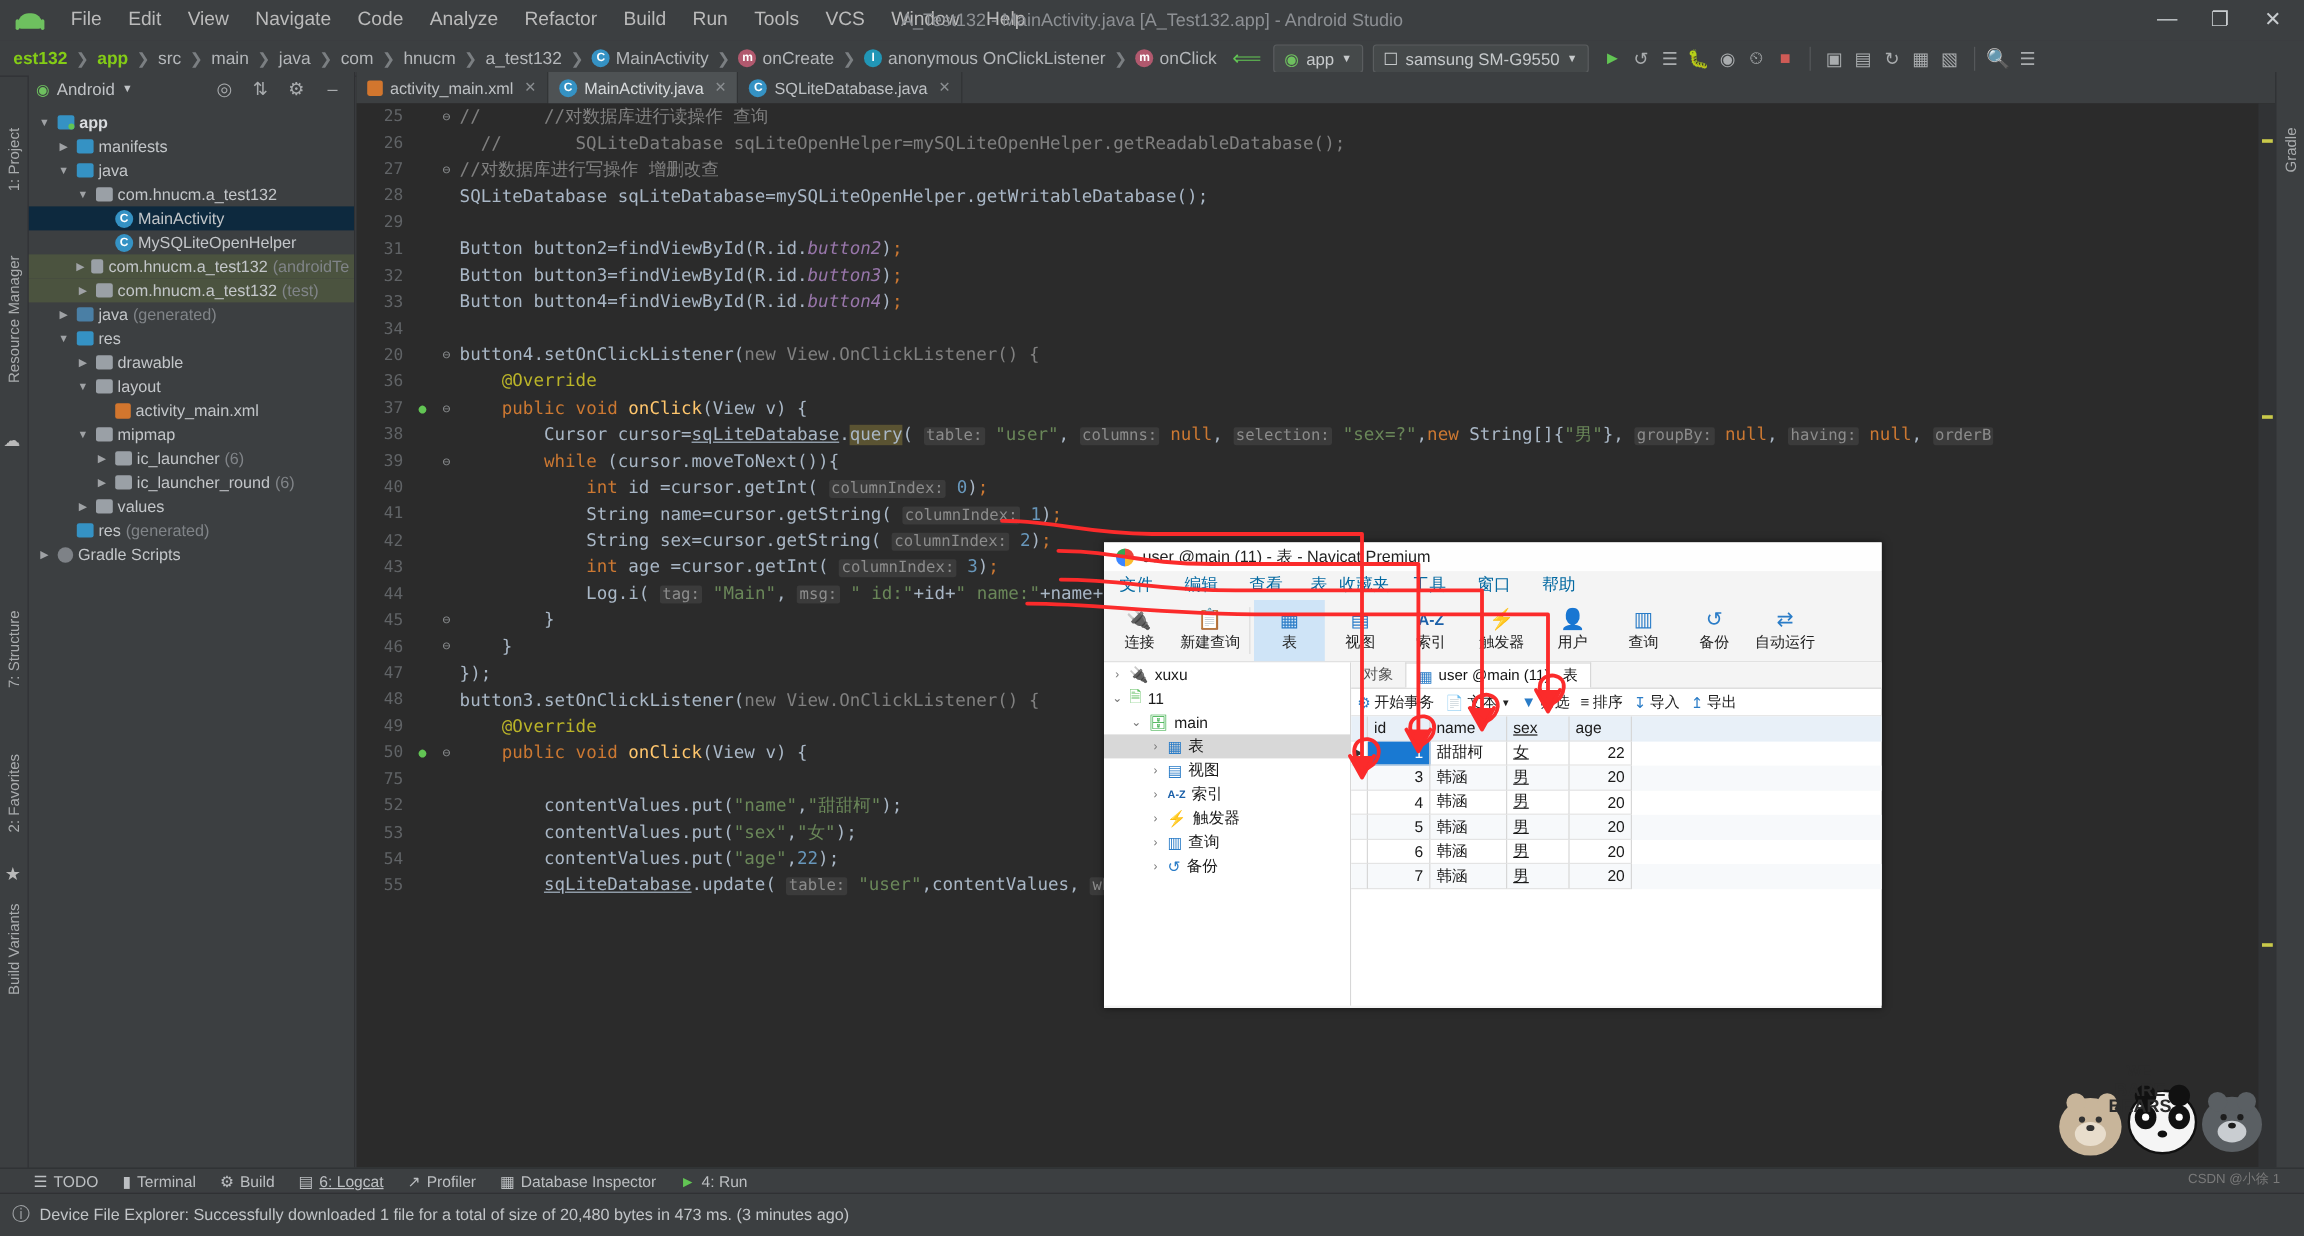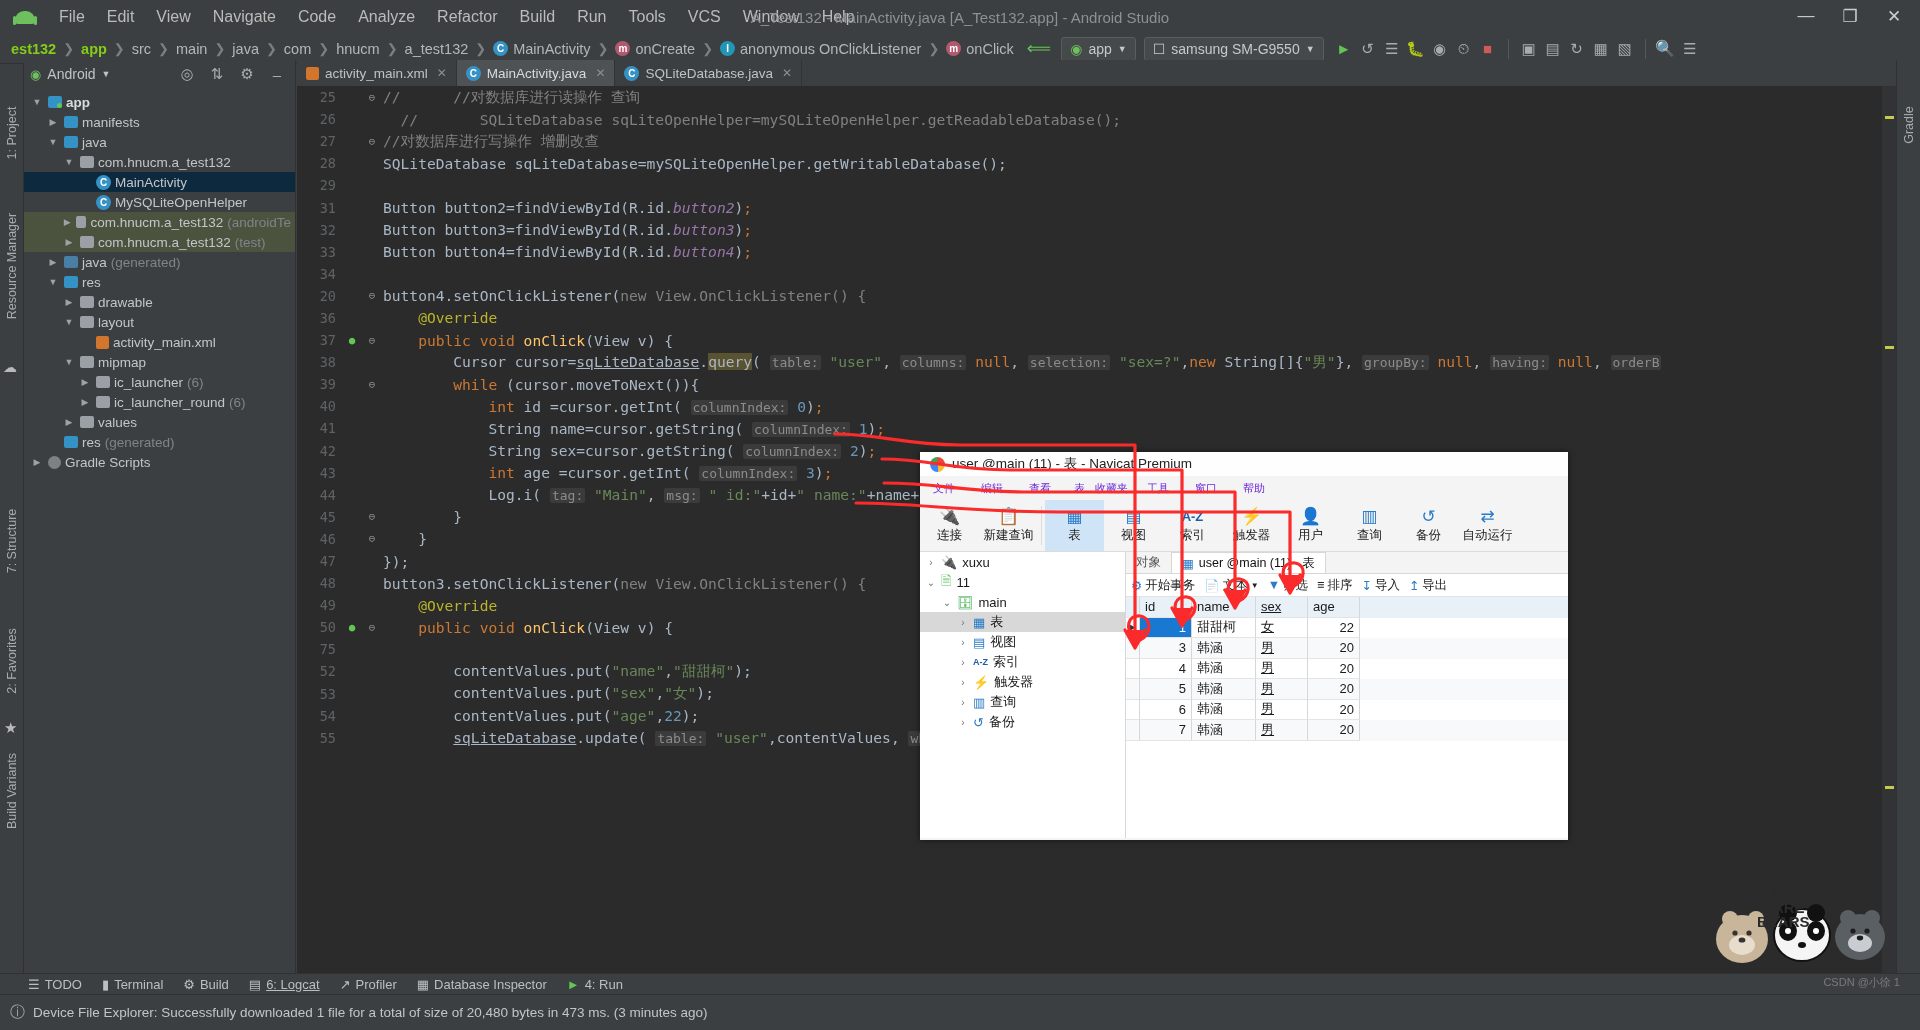--- a/index.html
+++ b/index.html
@@ -105,21 +105,21 @@
     border-left:1px solid #2f3133; }
 
   
   .navicat { position:absolute; left:920px; top:452px; width:648px; height:388px;
     background:#f4f4f4; box-shadow:0 0 6px rgba(0,0,0,.55); color:#1a1a1a; }
   .nv-title { height:24px; background:#fefefe; display:flex; align-items:center; gap:7px;
     padding-left:10px; font-size:13.5px; color:#222; }
   .nv-logo { width:15px;height:15px;border-radius:50%;
     background:conic-gradient(#e8453c 0 25%, #f9bb2d 0 50%, #3b86ff 0 75%, #34a853 0); }
   .nv-menu { height:24px; background:#f4f4f4; display:flex; align-items:center;
-    font-size:11px; color:#6d28d9; }
+    font-size:14px; color:#0369a1; }
   .nv-menu .m { padding:0 13px; }
   .nv-ribbon { height:52px; background:#f4f4f4; display:flex; align-items:stretch;
     border-bottom:1px solid #dcdcdc; }
   .rb { width:59px; display:flex; flex-direction:column; align-items:center;
     justify-content:center; gap:2px; font-size:12.5px; color:#222; }
   .rb.on { background:#cfe4f7; }
   .rb .gl { font-size:17px; line-height:17px; }
   .rbdiv { width:1px; background:#dcdcdc; margin:6px 3px; }
   .nv-body { display:flex; height:286px; }
   .nv-left { width:206px; background:#fff; border-right:1px solid #d7d7d7; font-size:13px; }

